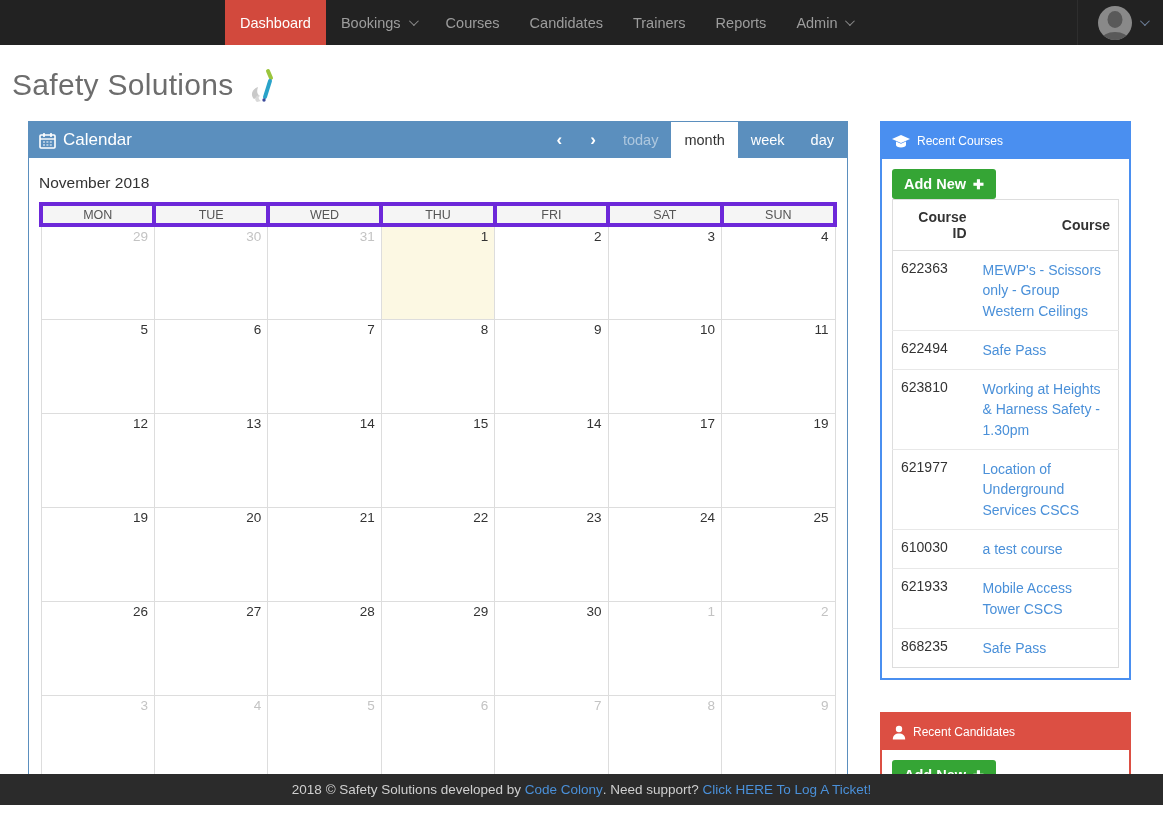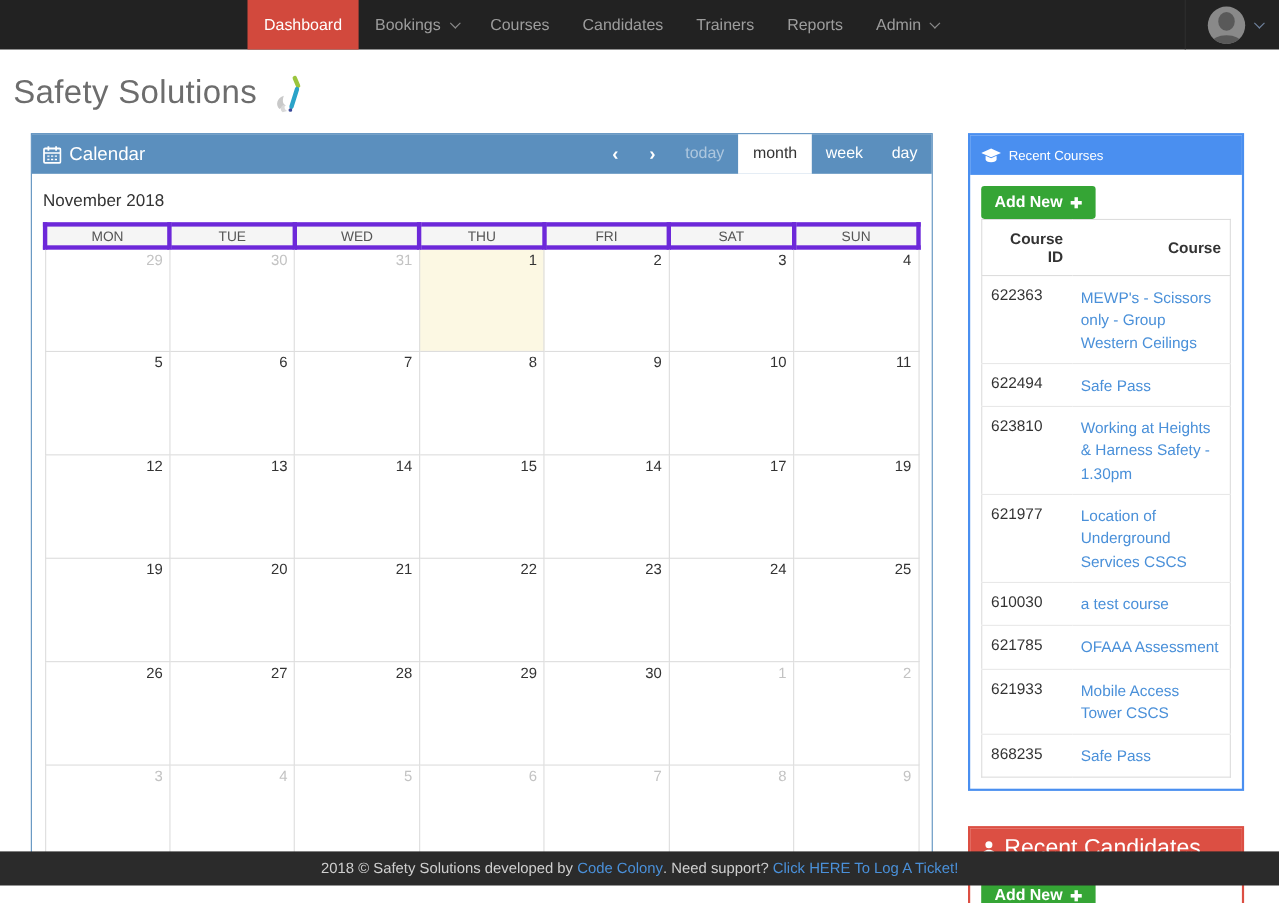--- a/index.html
+++ b/index.html
@@ -46,21 +46,21 @@
   table.cal td { border:1px solid #ddd; height:94px; vertical-align:top; text-align:right; padding:2px 6px; font-size:13.5px; color:#333; cursor:pointer; }
   table.cal td.other { color:#c3c3c3; }
   table.cal td.today { background:#fcf8e3; }
 
   
   .side { width:251px; margin-left:32px; }
   .side-panel { margin-bottom:32px; background:#fff; }
   .courses-panel { border:2px solid #4a8ff0; }
   .courses-panel .panel-heading { background:#4a8ff0; font-size:12px; }
   .candidates-panel { border:2px solid #dc4f43; }
-  .candidates-panel .panel-heading { background:#dc4f43; font-size:21px; }
+  .candidates-panel .panel-heading { background:#dc4f43; font-size:12px; }
   .side-body { padding:10px; }
   .btn-add { display:inline-flex; align-items:center; background:#35a535; color:#fff; font-size:14.5px; font-weight:bold; padding:7px 12px; border-radius:3px; border:none; cursor:pointer; font-family:inherit; }
   .btn-add .plus { margin-left:7px; font-size:13px; }
   table.courses { width:100%; border:1px solid #ddd; border-collapse:collapse; font-size:14px; }
   table.courses th { text-align:right; padding:9px 8px; color:#333; border-bottom:1px solid #ddd; font-size:14px; }
   table.courses td { padding:9px 8px; vertical-align:top; border-bottom:1px solid #e8e8e8; }
   table.courses tr:last-child td { border-bottom:none; }
   table.courses td.cid { color:#333; width:82px; }
   table.courses a { color:#4a90d9; text-decoration:none; line-height:1.45; display:inline-block; }
 
@@ -253,24 +253,20 @@
               </tr>
               <tr>
                 <td class="cid">621977</td>
                 <td><a href="#">Location of Underground Services CSCS</a></td>
               </tr>
               <tr>
                 <td class="cid">610030</td>
                 <td><a href="#">a test course</a></td>
               </tr>
               <tr>
-                <td class="cid">621785</td>
-                <td><a href="#">OFAAA Assessment</a></td>
-              </tr>
-              <tr>
                 <td class="cid">621933</td>
                 <td><a href="#">Mobile Access Tower CSCS</a></td>
               </tr>
               <tr>
                 <td class="cid">868235</td>
                 <td><a href="#">Safe Pass</a></td>
               </tr>
             </tbody>
         </table>
       </div>

